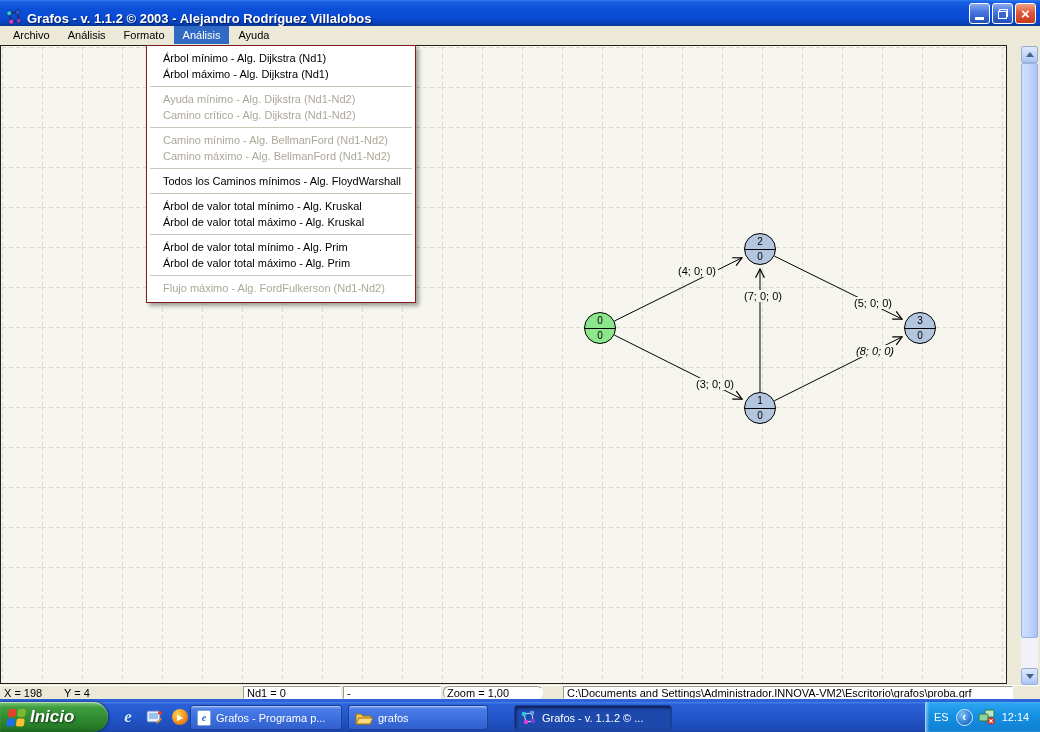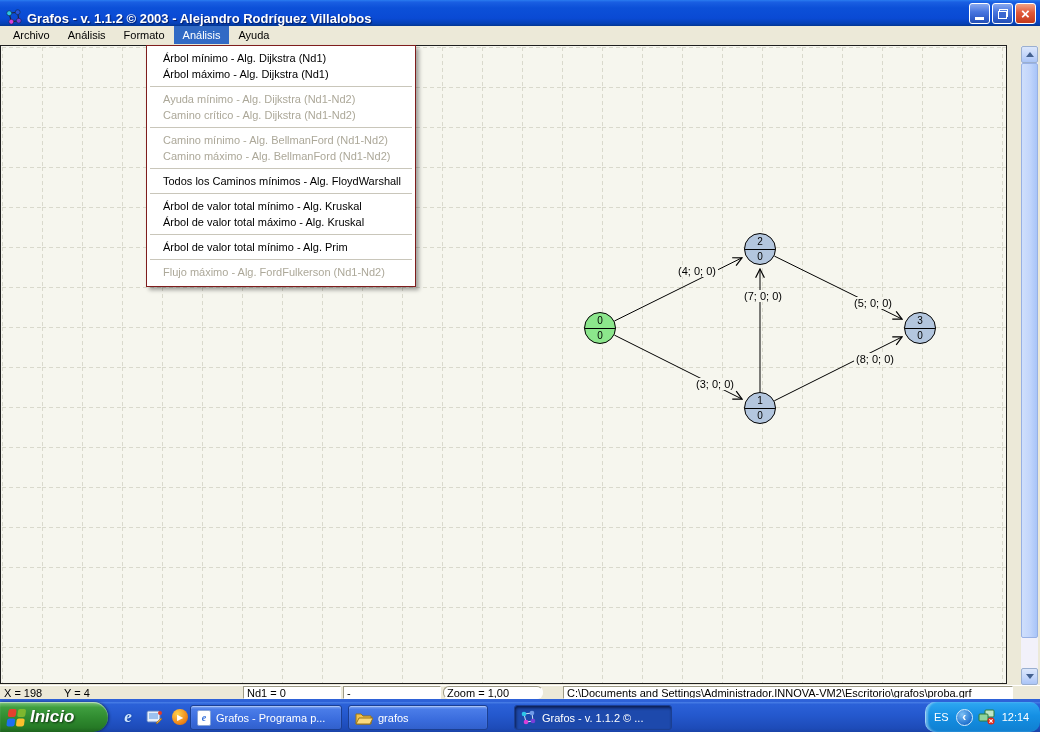--- a/index.html
+++ b/index.html
@@ -76,21 +76,21 @@
   .wmp { width:16px; height:16px; border-radius:50%; background:radial-gradient(circle at 35% 30%,#ffd34d,#f08a1d 60%,#c85f08); color:#fff; font-size:8px; display:flex; align-items:center; justify-content:center; }
   .ql-divider { width:2px; height:22px; margin-left:2px; background:linear-gradient(90deg,#1c3f94,#6f96e8); border-radius:1px; }
   .taskbtn { position:absolute; top:3px; height:25px; border-radius:3px; border:1px solid #1b3f92;
     background:linear-gradient(180deg,#7fa4f2 0%,#4a7ce8 15%,#3a6cdd 60%,#3160cc 100%);
     display:flex; align-items:center; gap:5px; padding:0 6px; color:#fff; font-size:11px; white-space:nowrap; overflow:hidden;
     box-shadow:inset 0 1px 1px rgba(255,255,255,.4); }
   .taskbtn.active { background:#1d49ac; box-shadow:inset 1px 2px 3px rgba(0,0,20,.6); }
   .doc-icon { width:14px; height:16px; background:#fff; border:1px solid #8aa6d8; border-radius:2px; color:#2e6cd8; font-size:10px; font-weight:bold; font-style:italic; font-family:"Liberation Serif",serif; display:flex; align-items:center; justify-content:center; flex:0 0 auto; }
   .tray { position:absolute; right:0; top:0; width:115px; height:30px;
     background:linear-gradient(180deg,#2fa8f2 0%,#1590e4 45%,#0f7fd0 100%);
-    border-left:1px solid #9fd3f5; box-shadow:inset 2px 0 2px rgba(255,255,255,.35); display:flex; align-items:center;border-radius:10px; }
+    border-left:1px solid #9fd3f5; box-shadow:inset 2px 0 2px rgba(255,255,255,.35); display:flex; align-items:center; }
   .tray-es { color:#fff; font-size:11px; margin-left:8px; }
   .tray-chevron { width:17px; height:17px; border-radius:50%; margin-left:7px; border:1px solid #d6ecfc;
     background:radial-gradient(circle at 35% 30%,#7cc0f5,#2273cf 70%,#155aab); color:#fff; font-size:12px; font-weight:bold; line-height:14px; text-align:center; }
   .tray-net { margin-left:5px; position:relative; width:18px; height:16px; }
   .tray-clock { color:#fff; font-size:11px; margin-left:6px; }
 </style>
 </head>
 <body>
 
 <div class="screen">
@@ -157,21 +157,21 @@
     </div>
     <div class="node blue" style="left:903px;top:266px;">
       <span class="nt">3</span>
       <span class="nb">0</span>
     </div>
 
     <span class="edge-label" style="left:696px;top:225px;">(4; 0; 0)</span>
     <span class="edge-label" style="left:714px;top:338px;">(3; 0; 0)</span>
     <span class="edge-label" style="left:762px;top:250px;">(7; 0; 0)</span>
     <span class="edge-label" style="left:872px;top:257px;">(5; 0; 0)</span>
-    <span class="edge-label" style="left:874px;top:313px;">(8; 0; 0)</span>
+    <span class="edge-label" style="left:874px;top:305px;font-style:italic;">(8; 0; 0)</span>
   </div>
 
   <div class="vscroll">
     <div class="sb-btn up">
         <span class="tri-up"></span>
       </div>
     <div class="sb-thumb"></div>
     <div class="sb-btn down">
         <span class="tri-down"></span>
       </div>
@@ -186,20 +186,21 @@
     <div class="menu-sep"></div>
     <div class="menu-item disabled">Camino mínimo - Alg. BellmanFord (Nd1-Nd2)</div>
     <div class="menu-item disabled">Camino máximo - Alg. BellmanFord (Nd1-Nd2)</div>
     <div class="menu-sep"></div>
     <div class="menu-item">Todos los Caminos mínimos - Alg. FloydWarshall</div>
     <div class="menu-sep"></div>
     <div class="menu-item">Árbol de valor total mínimo - Alg. Kruskal</div>
     <div class="menu-item">Árbol de valor total máximo - Alg. Kruskal</div>
     <div class="menu-sep"></div>
     <div class="menu-item">Árbol de valor total mínimo - Alg. Prim</div>
+    <div class="menu-item">Árbol de valor total máximo - Alg. Prim</div>
     <div class="menu-sep"></div>
     <div class="menu-item disabled">Flujo máximo - Alg. FordFulkerson (Nd1-Nd2)</div>
   </div>
 
   <div class="statusbar">
     <span class="plain" style="left:4px;">X = 198</span>
     <span class="plain" style="left:64px;">Y = 4</span>
     <span class="spanel" style="left:243px;width:98px;">Nd1 = 0</span>
     <span class="spanel" style="left:343px;width:98px;">-</span>
     <span class="spanel" style="left:443px;width:100px;border-radius:6px;">Zoom = 1,00</span>

